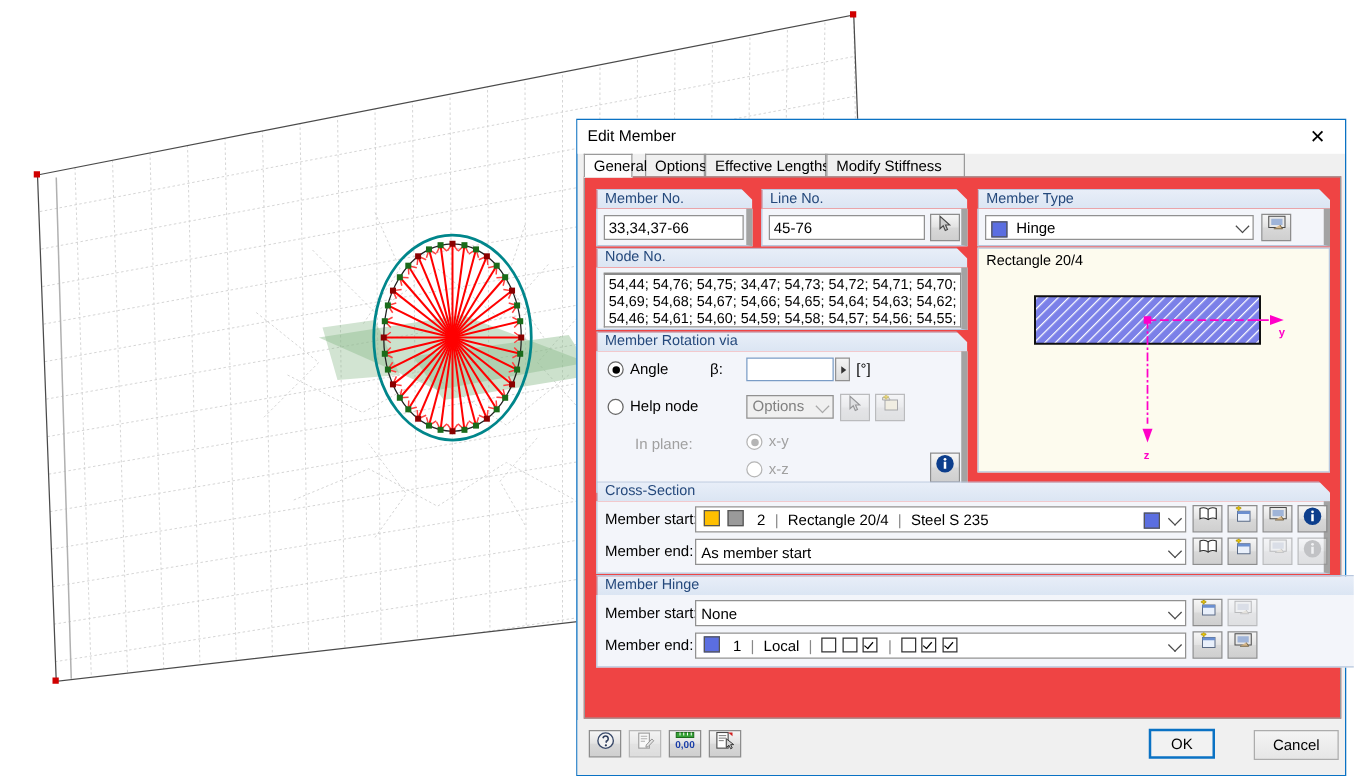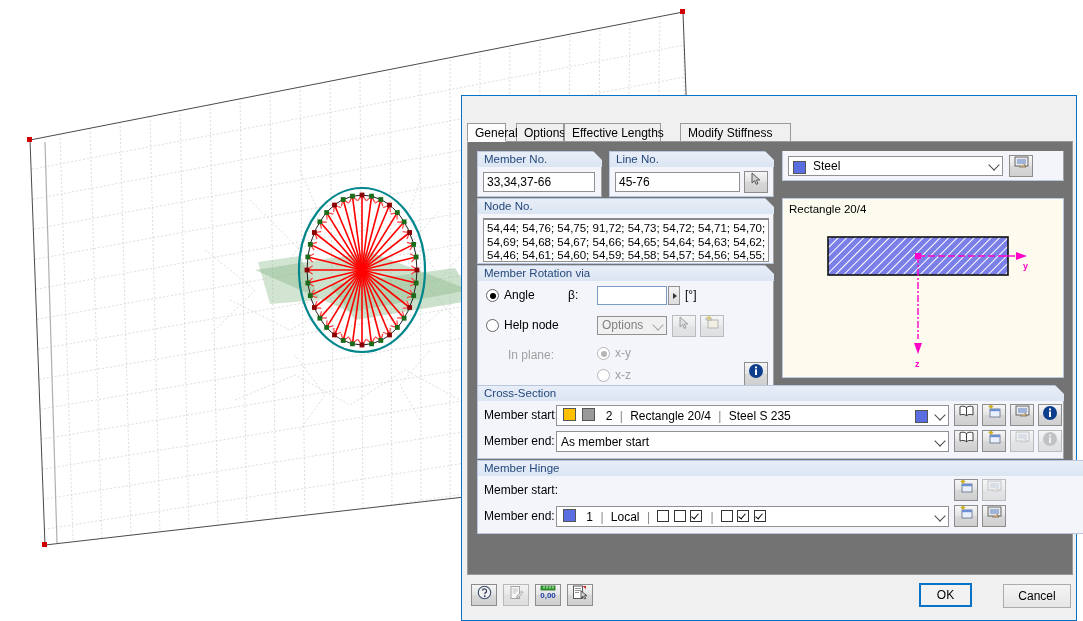--- a/index.html
+++ b/index.html
@@ -43,40 +43,40 @@
   .tab{
     position:absolute;top:0;height:19px;line-height:18px;
     padding:0 7px;font-size:12px;color:#000;
     border:1px solid #9a9a9a;border-bottom:none;background:#f0f0f0;
     box-sizing:border-box;white-space:nowrap;
   }
   .tab.sel{background:#fdfdfd;border-bottom:1px solid #fdfdfd;z-index:3;}
 
   .tabpage{
     position:absolute;left:5px;top:45px;width:606px;height:434px;
-    background:#737373;border:1px solid #9a9a9a;box-sizing:border-box;
+    background:#ef4444;border:1px solid #9a9a9a;box-sizing:border-box;
   }
 
   
   .grp{position:absolute;box-sizing:border-box;}
   .grp-hd{
     position:relative;height:16px;
     background:linear-gradient(to bottom,#e8eef8 0%,#dbe5f3 100%);
     border-top:1px solid #b8c7de;border-left:1px solid #b8c7de;
     box-sizing:border-box;
     clip-path:polygon(0 0, calc(100% - 9px) 0, 100% 9px, 100% 100%, 0 100%);
   }
   .grp-hd span{
     position:absolute;left:6px;top:1px;font-size:11.5px;color:#25497c;
     white-space:nowrap;
   }
   .grp-bd{
     position:relative;background:#f3f5fa;
     border-left:1px solid #b8c7de;border-bottom:1px solid #b8c7de;
-    border-right:1px solid #a3a3a3;
+    border-right:5px solid #a3a3a3;
     box-sizing:border-box;
     padding-left:28px;
   }
 
   
   .txtin{
     position:absolute;background:#fff;border:1px solid #919191;
     box-sizing:border-box;font-size:12px;color:#000;
     padding:1px 3px;line-height:16px;overflow:hidden;white-space:nowrap;
   }
@@ -352,26 +352,30 @@
           <rect x="350.0493502283189" y="193.7394185240844" width="4.8" height="4.8" fill="#1a6b1a"></rect>
         </g>
 
       <circle cx="362" cy="270" r="4.5" fill="#ff0000"></circle>
     </g>
   </svg>
 </div>
 
 <div id="dialog">
 
+  <div class="titlebar">
+    <div class="ttl">Edit Member</div>
+    <div class="closebtn">✕</div>
+  </div>
 
   <div class="tabstrip">
     <div class="tab sel" style="left:0px;width:39px;">General</div>
     <div class="tab" style="left:49px;width:48px;">Options</div>
     <div class="tab" style="left:97px;width:97px;">Effective Lengths</div>
-    <div class="tab" style="left:194px;width:111px;margin-left:19px;">Modify Stiffness</div>
+    <div class="tab" style="left:194px;width:111px;">Modify Stiffness</div>
   </div>
 
   <div class="tabpage">
 
     <div class="grp" style="left:9px;top:9px;width:125px;">
       <div class="grp-hd">
         <span>Member No.</span>
       </div>
       <div class="grp-bd" style="height:30px;">
         <div class="txtin" style="left:5px;top:5px;width:112px;height:20px;">33,34,37-66</div>
@@ -386,42 +390,45 @@
         <div class="txtin" style="left:5px;top:5px;width:125px;height:20px;">45-76</div>
         <div class="btn3d" style="left:134px;top:4px;width:24px;height:22px;">
           <svg width="14" height="14" viewBox="0 0 14 14">
               <path d="M3 1 L3 11 L5.6 8.6 L7.2 12.4 L9 11.6 L7.4 8 L10.8 8 Z" fill="#cfcfcf" stroke="#4a4a4a" stroke-width="0.9"></path>
             </svg>
         </div>
       </div>
     </div>
 
     <div class="grp" style="left:314px;top:9px;width:282px;">
+      <div class="grp-hd">
+        <span>Member Type</span>
+      </div>
       <div class="grp-bd" style="height:30px;">
         <div class="combo" style="left:5px;top:5px;width:215px;height:20px;padding-left:24px;line-height:19px;">
           <span class="swatch" style="position:absolute;left:4px;top:4px;background:#5b6ee1;"></span>
-          <span>Steel</span>
+          <span>Hinge</span>
           <span class="chev"></span>
         </div>
         <div class="btn3d" style="left:226px;top:4px;width:24px;height:22px;">
           <svg width="15" height="13" viewBox="0 0 15 13">
               <rect x="1" y="1" width="13" height="9" fill="#e8e8e8" stroke="#4a4a4a" stroke-width="0.8"></rect>
               <rect x="3" y="3" width="9" height="5" fill="#9fb4d8"></rect>
               <path d="M5 11 L12 11 L10 8" fill="#d8b88a" stroke="#6b5a3a" stroke-width="0.7"></path>
             </svg>
         </div>
       </div>
     </div>
 
     <div class="grp" style="left:9px;top:56px;width:297px;">
       <div class="grp-hd">
         <span>Node No.</span>
       </div>
       <div class="grp-bd" style="height:50px;">
-        <div class="memo" style="left:5px;top:4px;width:286px;height:44px;white-space:pre;">54,44; 54,76; 54,75; 91,72; 54,73; 54,72; 54,71; 54,70;
+        <div class="memo" style="left:5px;top:4px;width:286px;height:44px;white-space:pre;">54,44; 54,76; 54,75; 34,47; 54,73; 54,72; 54,71; 54,70;
 54,69; 54,68; 54,67; 54,66; 54,65; 54,64; 54,63; 54,62;
 54,46; 54,61; 54,60; 54,59; 54,58; 54,57; 54,56; 54,55;</div>
       </div>
     </div>
 
     <div class="grp" style="left:9px;top:123px;width:297px;">
       <div class="grp-hd">
         <span>Member Rotation via</span>
       </div>
       <div class="grp-bd" style="height:113px;">
@@ -567,20 +574,24 @@
       </div>
     </div>
 
     <div class="grp" style="left:9px;top:318px;width:706px;">
       <div class="grp-hd">
         <span>Member Hinge</span>
       </div>
       <div class="grp-bd" style="height:58px;">
 
         <div class="lbl" style="left:6px;top:7px;">Member start:</div>
+        <div class="combo" style="left:78px;top:4px;width:393px;height:21px;line-height:20px;">
+          <span>None</span>
+          <span class="chev"></span>
+        </div>
         <div class="btn3d" style="left:476px;top:3px;width:24px;height:22px;">
           <svg width="15" height="14" viewBox="0 0 15 14">
               <rect x="3" y="4" width="10" height="8" fill="#e9f0fb" stroke="#5b6b86" stroke-width="0.8"></rect>
               <rect x="3" y="4" width="10" height="2.2" fill="#6b8fd0"></rect>
               <path d="M2 1 l1.4 0 l0-1 l1 0 l0 1 l1.4 0 l0 1 l-1.4 0 l0 1.2 l-1 0 l0-1.2 l-1.4 0 z" fill="#f7d000" stroke="#a08800" stroke-width="0.5"></path>
             </svg>
         </div>
         <div class="btn3d dis" style="left:504px;top:3px;width:24px;height:22px;">
           <svg width="15" height="13" viewBox="0 0 15 13">
               <rect x="1" y="1" width="13" height="9" fill="#ededed" stroke="#8a8a8a" stroke-width="0.8"></rect>

